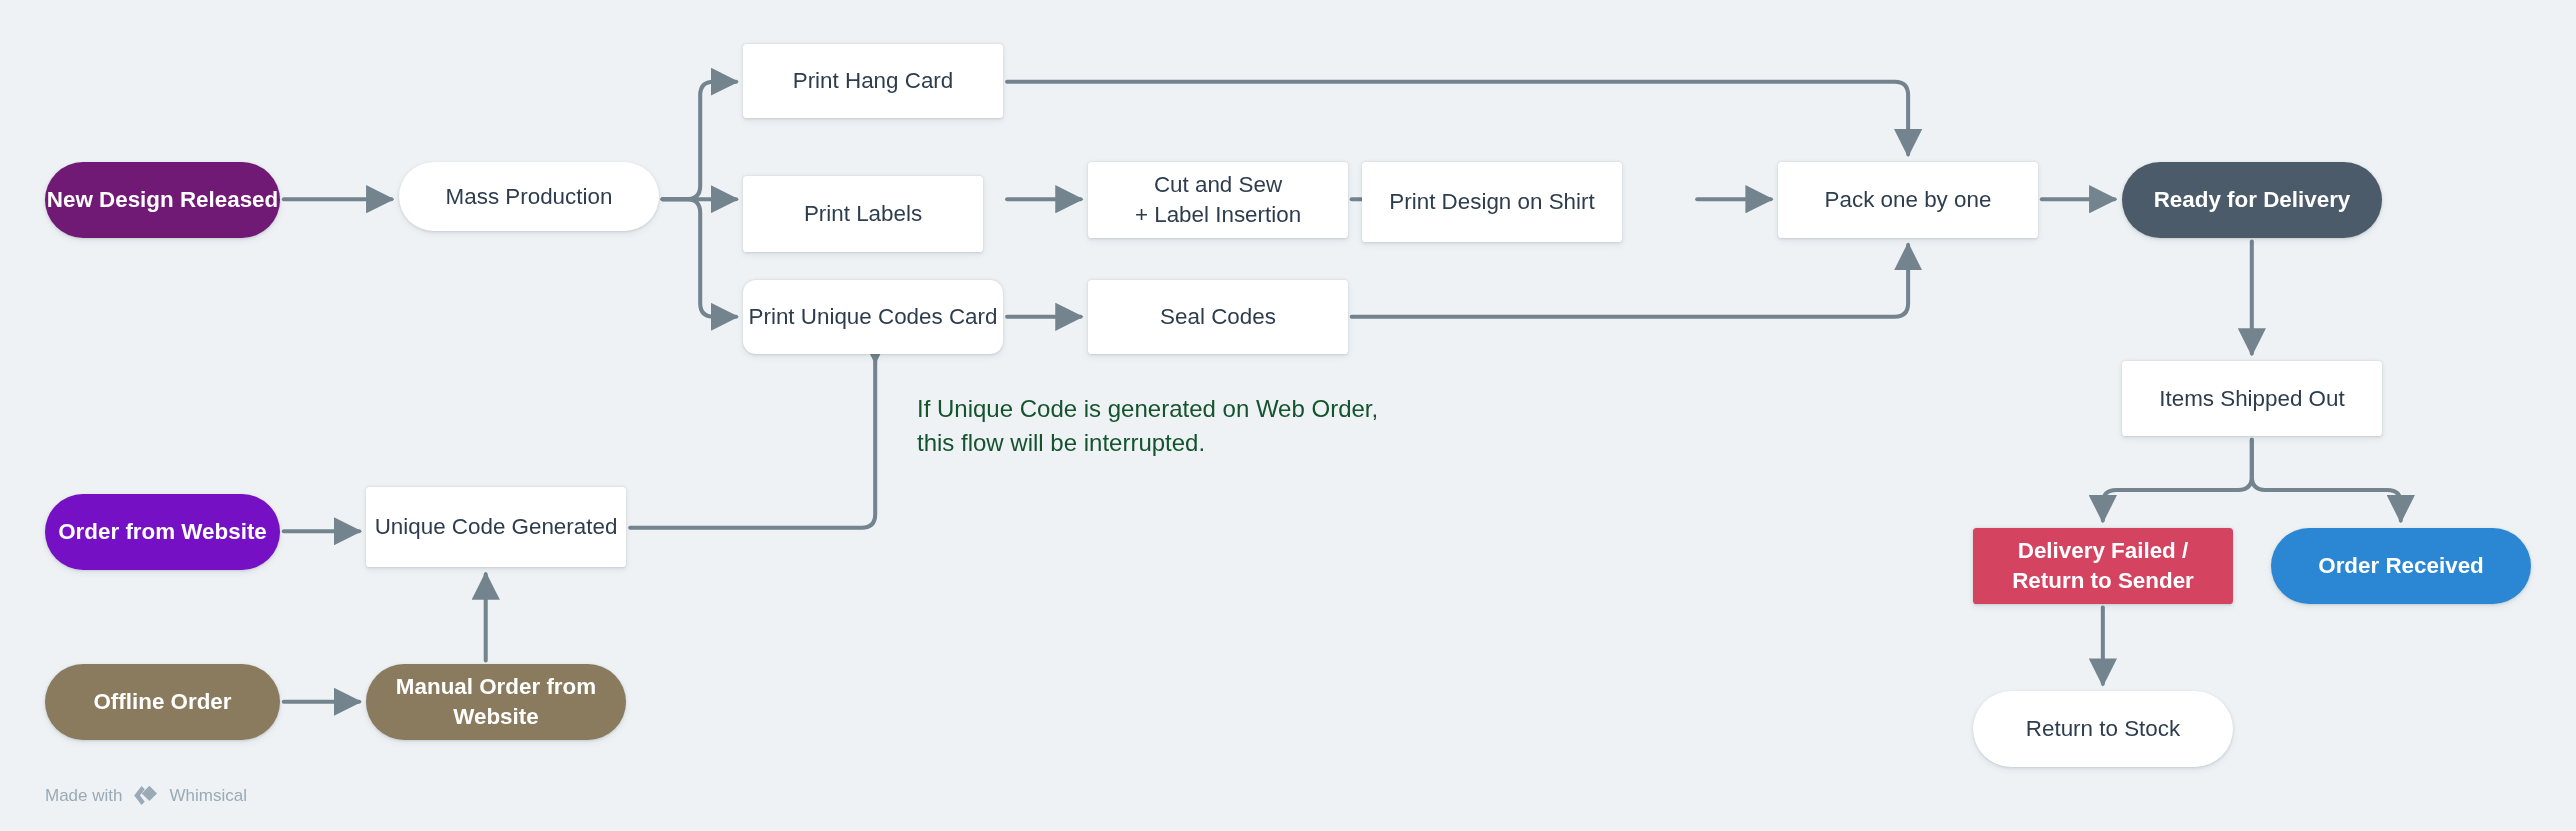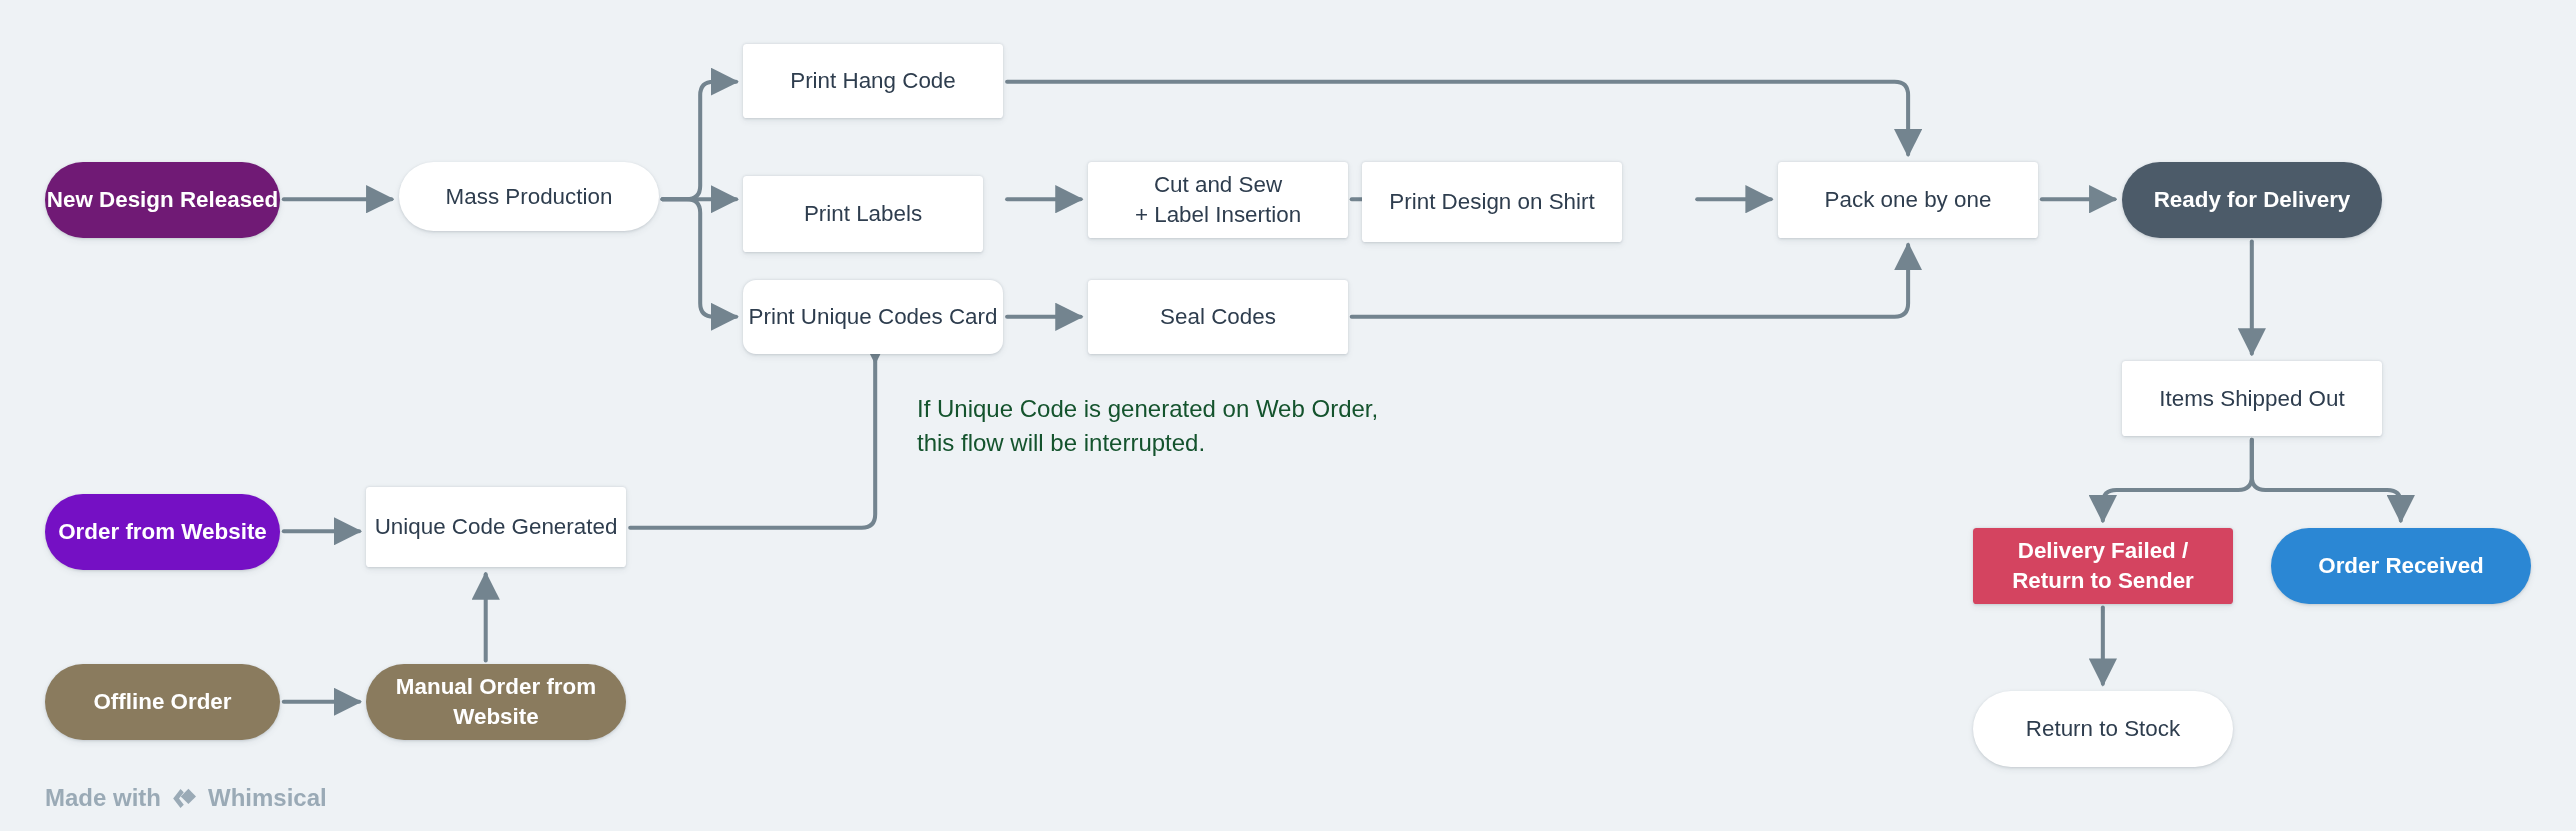--- a/index.html
+++ b/index.html
@@ -60,22 +60,22 @@
     line-height: 1.42;
     white-space: pre-line;
     font-weight: 400;
   }
   .footer {
     position: absolute;
     display: flex;
     align-items: center;
     gap: 9px;
     color: #9aaab6;
-    font-size: 24px;
-    font-weight: 700;
+    font-size: 17px;
+    font-weight: 400;
     text-align: right;
   }
   .footer .wm-logo {
     display: inline-block;
     line-height: 0;
   }
 </style>
 </head>
 <body>
 
@@ -112,21 +112,21 @@
       <path d="M 316 592 L 400 592"></path>
       <path d="M 316 782 L 400 782"></path>
       <path d="M 541 736 L 541 640"></path>
       <path d="M 702 588 L 960 588 Q 975 588 975 573 L 975 415 Q 975 400 975 400 L 975 403"></path>
     </g>
   </svg>
 
   <div id="nodes">
       <div class="node pill filled" style="left: 45px; top: 162px; width: 235px; height: 76px; background: #701a75;"><span>New Design Released</span></div>
       <div class="node pill plain" style="left: 399px; top: 162px; width: 260px; height: 69px; background: rgb(255, 255, 255);"><span>Mass Production</span></div>
-      <div class="node rect plain" style="left: 743px; top: 44px; width: 260px; height: 74px; background: rgb(255, 255, 255);"><span>Print Hang Code</span></div>
+      <div class="node rect plain" style="left: 743px; top: 44px; width: 260px; height: 74px; background: rgb(255, 255, 255);"><span>Print Hang Card</span></div>
       <div class="node rect plain" style="left: 743px; top: 162px; width: 240px; height: 76px; background: rgb(255, 255, 255); margin-top: 14px;"><span>Print Labels</span></div>
       <div class="node rect plain" style="left: 743px; top: 280px; width: 260px; height: 74px; background: rgb(255, 255, 255); border-radius: 13px;"><span>Print Unique Codes Card</span></div>
       <div class="node rect plain" style="left: 1088px; top: 162px; width: 260px; height: 76px; background: rgb(255, 255, 255);"><span>Cut and Sew
 + Label Insertion</span></div>
       <div class="node rect plain" style="left: 1088px; top: 280px; width: 260px; height: 74px; background: rgb(255, 255, 255);"><span>Seal Codes</span></div>
       <div class="node rect plain" style="left: 1362px; top: 162px; width: 260px; height: 80px; background: rgb(255, 255, 255);"><span>Print Design on Shirt</span></div>
       <div class="node rect plain" style="left: 1778px; top: 162px; width: 260px; height: 76px; background: rgb(255, 255, 255);"><span>Pack one by one</span></div>
       <div class="node pill filled" style="left: 2122px; top: 162px; width: 260px; height: 76px; background: rgb(76, 91, 105);"><span>Ready for Delivery</span></div>
       <div class="node rect plain" style="left: 2122px; top: 361px; width: 260px; height: 75px; background: rgb(255, 255, 255);"><span>Items Shipped Out</span></div>
       <div class="node rect filled" style="left: 1973px; top: 528px; width: 260px; height: 76px; background: rgb(212, 68, 96);"><span>Delivery Failed /

